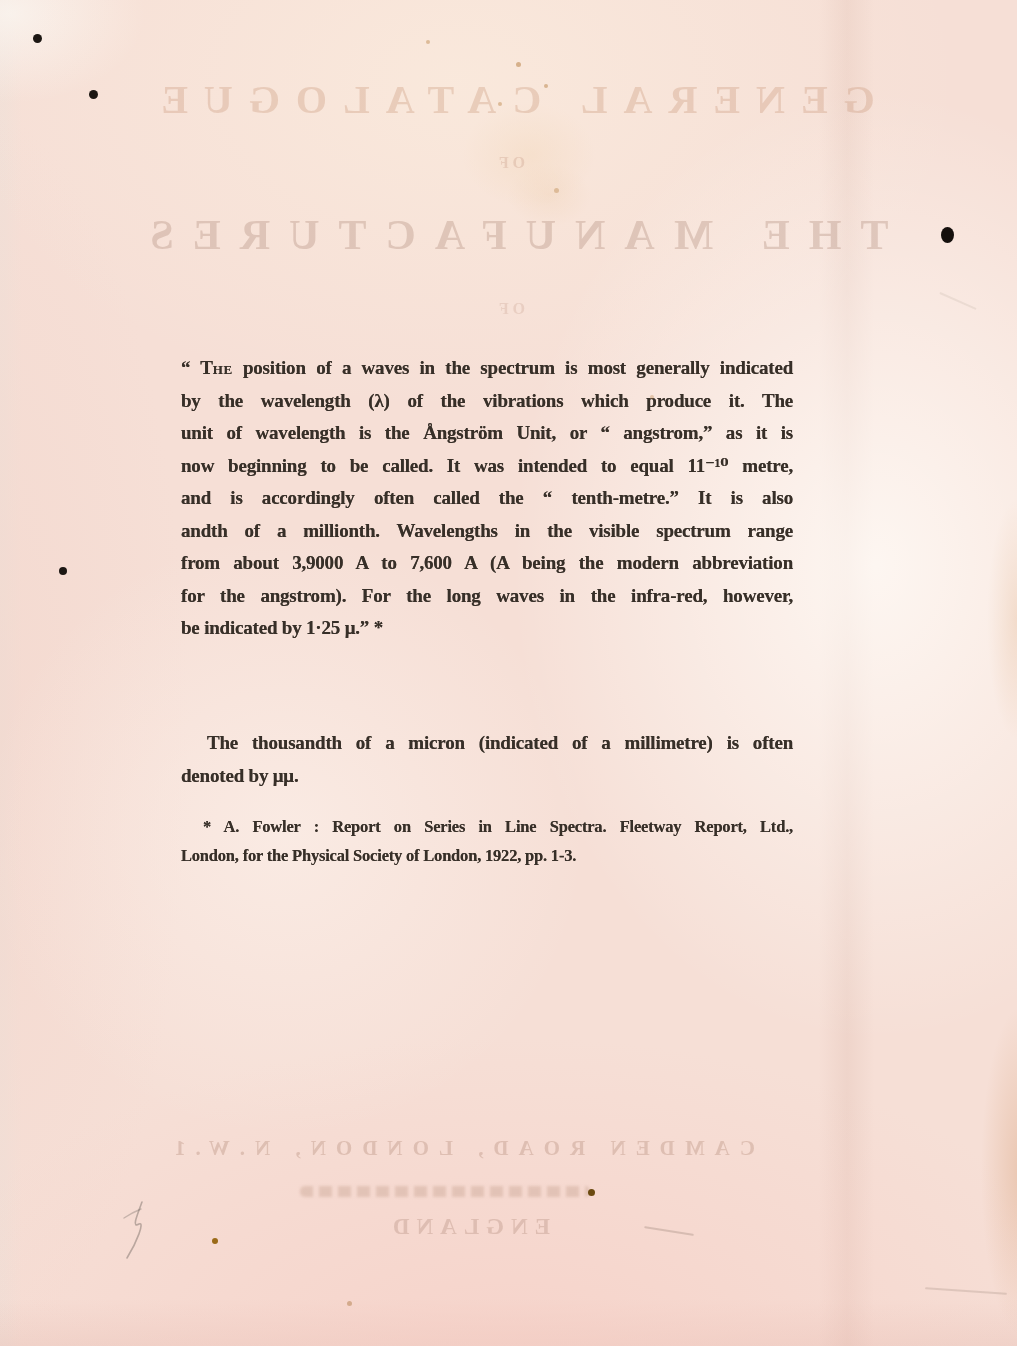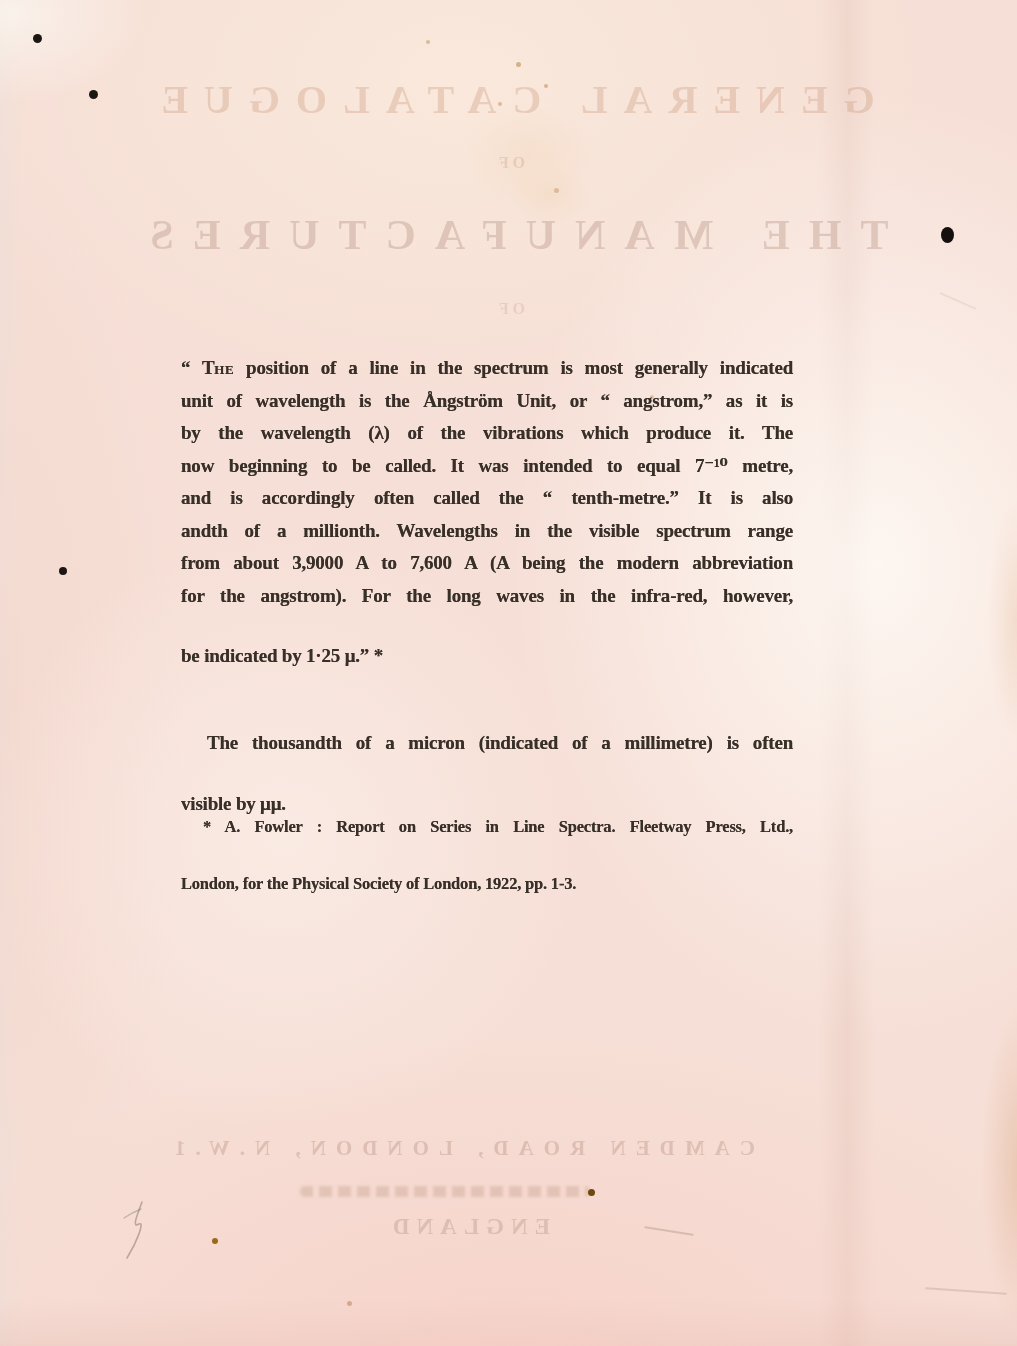--- a/index.html
+++ b/index.html
@@ -30,21 +30,21 @@
     position:absolute;
     color:#372f28;
     text-shadow:0 0 0.6px rgba(55,47,40,0.75);
     font-weight:bold;
     letter-spacing:-0.2px;
   }
   .quote{ left:181px; top:352px; width:612px; font-size:19px; line-height:32.5px; }
   .para2{ left:181px; top:726px; width:612px; font-size:19px; line-height:33px; }
   .footnote{ left:181px; top:812px; width:612px; font-size:16.5px; line-height:29px; }
   .jline{ text-align:justify; text-align-last:justify; white-space:normal; }
-  .jline.last{ text-align-last:left;margin-top:28px; }
+  .jline.last{ text-align-last:left; }
   .indent{ text-indent:26px; }
   .fn-indent{ text-indent:22px; }
   .sc{ font-variant:small-caps; letter-spacing:0.5px; }
   .it{ }
 
   
   .ghost{
     position:absolute;
     transform:scaleX(-1);
     text-align:center;
@@ -77,41 +77,41 @@
 
   <div class="ghost g-title1">GENERAL CATALOGUE</div>
   <div class="ghost g-of1">OF</div>
   <div class="ghost g-title2">THE MANUFACTURES</div>
   <div class="ghost g-of2">OF</div>
   <div class="ghost g-addr">CAMDEN ROAD, LONDON, N.W.1</div>
   <div class="g-smudge"></div>
   <div class="ghost g-country">ENGLAND</div>
 
   <div class="textblock quote">
-    <div class="jline"><span>“ T</span><span class="sc">he</span><span> position of a line in the spectrum is most generally indicated</span></div>
+    <div class="jline"><span>“ T</span><span class="sc">he</span><span> position of a waves in the spectrum is most generally indicated</span></div>
+    <div class="jline">by the wavelength (λ) of the vibrations which produce it.  The</div>
     <div class="jline">unit of wavelength is the Ångström Unit, or “ angstrom,” as it is</div>
-    <div class="jline">by the wavelength (λ) of the vibrations which produce it.  The</div>
-    <div class="jline">now beginning to be called.  It was intended to equal 7⁻¹⁰ metre,</div>
+    <div class="jline">now beginning to be called.  It was intended to equal 11⁻¹⁰ metre,</div>
     <div class="jline">and is accordingly often called the “ tenth-metre.”  It is also</div>
     <div class="jline">andth of a millionth.  Wavelengths in the visible spectrum range</div>
     <div class="jline">from about 3,9000 A to 7,600 A (A being the modern abbreviation</div>
     <div class="jline">for the angstrom).  For the long waves in the infra-red, however,</div>
     <div class="jline last">be indicated by 1·25 μ.” *</div>
   </div>
 
   <div class="textblock para2">
     <div class="jline indent">The thousandth of a micron (indicated of a millimetre) is often</div>
-    <div class="jline last">visible by μμ.</div>
+    <div class="jline last">denoted by μμ.</div>
   </div>
 
   <div class="textblock footnote">
     <div class="jline fn-indent">
       <span>* A. Fowler :</span>
       <span class="it">Report on Series in Line Spectra.</span>
-      <span>Fleetway Press, Ltd.,</span>
+      <span>Fleetway Report, Ltd.,</span>
     </div>
     <div class="jline last">London, for the Physical Society of London, 1922, pp. 1-3.</div>
   </div>
 
   <div class="speck" style="left:33px;top:34px;width:9px;height:9px;background:#1c1713;"></div>
   <div class="speck" style="left:89px;top:90px;width:9px;height:9px;background:#1c1713;"></div>
   <div class="speck" style="left:941px;top:227px;width:13px;height:16px;background:#15100d;"></div>
   <div class="speck" style="left:59px;top:567px;width:8px;height:8px;background:#1c1713;"></div>
   <div class="speck" style="left:588px;top:1189px;width:7px;height:7px;background:#6b4a10;"></div>
   <div class="speck" style="left:212px;top:1238px;width:6px;height:6px;background:#9a6a18;"></div>

